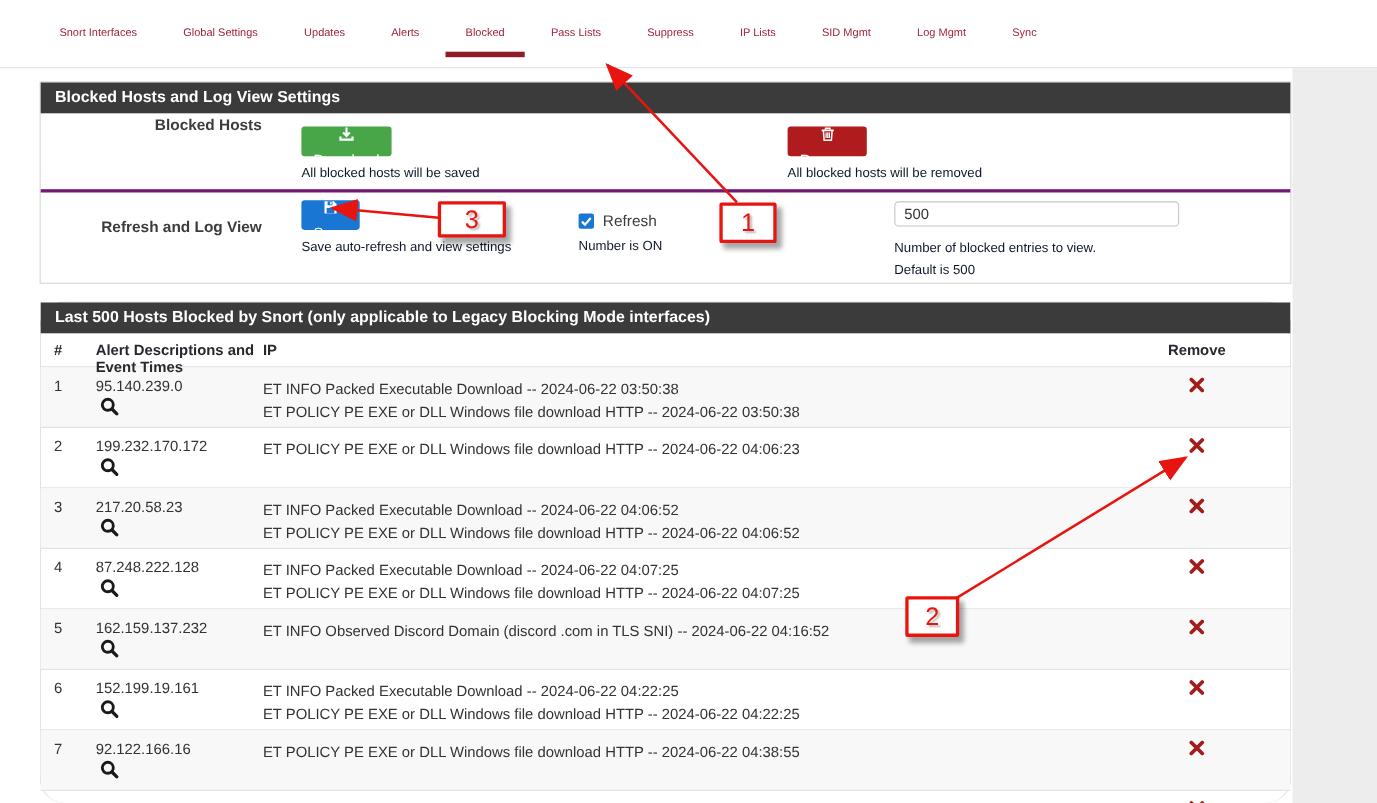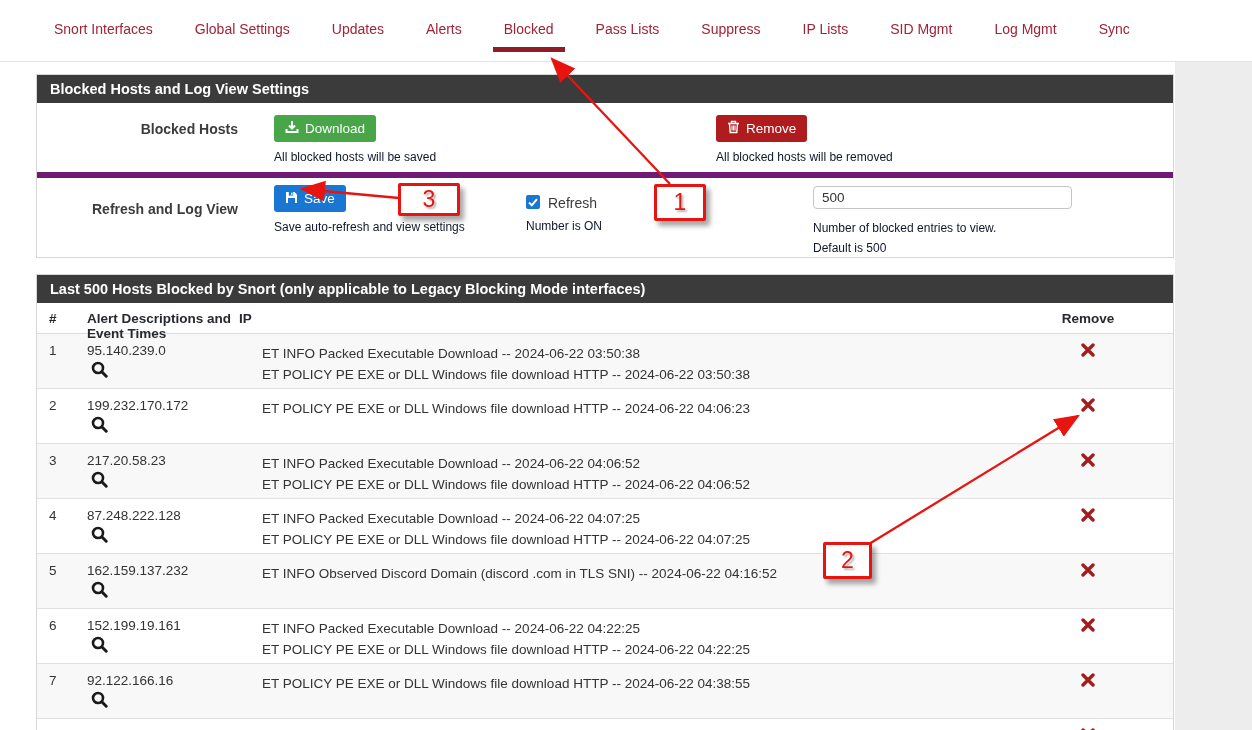--- a/index.html
+++ b/index.html
@@ -4,72 +4,72 @@
 <style>
   * { box-sizing: border-box; margin: 0; padding: 0; }
   html,body { width:1252px; height:730px; overflow:hidden; background:#fff;
               font-family:"Liberation Sans", sans-serif; color:#333; }
   #app { position:relative; width:1252px; height:730px; overflow:hidden; }
 
   
   .topbar { height:62px; background:#fff; border-bottom:1px solid #e4e4e4;
             display:flex; align-items:flex-start; padding:20px 0 0 54px; gap:42px; }
   .tab { position:relative; height:42px; cursor:pointer; }
-  .tab-label { font-size:14px; color:var(--tab_red); white-space:nowrap; }
+  .tab-label { font-size:10px; color:var(--tab_red); white-space:nowrap; }
   .tab-underline { display:none; position:absolute; left:50%; transform:translateX(-50%);
                    top:27px; width:72px; height:5px; background:var(--underline_red); }
   .tab.active .tab-underline { display:block; }
 
   
   .panel { position:absolute; left:36px; width:1138px; background:#fff;
            border:1px solid #d6d6d6; }
   .panel-title { background:var(--header_bg); color:#fff; font-weight:bold;
                  font-size:14.5px; height:28px; line-height:28px; padding-left:13px; }
 
   #settings-panel { top:74px; }
   .form-row { display:grid; }
   .form-row.r1 { grid-template-columns:201px 478px 1fr; height:69px; }
   .form-row.r2 { grid-template-columns:201px 288px 287px 1fr; height:85px;
-                 border-top:6px solid #701a75; }
+                 border-top:3px solid #701a75; }
   .form-label { text-align:right; font-weight:bold; font-size:14px; color:#3c3c3c;
-                padding-top:18px; }
+                padding-top:2px; }
   .form-row.r2 .form-label { padding-top:23px; }
   .fcell { padding-top:12px; }
   .help { color:#0f172a; font-size:12px; margin-top:8px; }
 
   .btn { display:inline-flex; align-items:center; gap:6px; border:none; cursor:pointer;
          color:#fff; font-size:13.5px; font-family:inherit; border-radius:3px;
-         height:27px; padding:0 11px; }
+         height:27px; padding:0 11px;flex-direction:column; }
   .btn-green { background:var(--green_btn); }
   .btn-red   { background:var(--red_btn); }
   .btn-blue  { background:var(--blue_btn); }
   .fcell.save { padding-top:7px; }
 
-  .chk-wrap { display:flex; align-items:flex-start; gap:8px; padding-top:17px; }
+  .chk-wrap { display:flex; align-items:flex-end; gap:8px; padding-top:17px; }
   .checkbox { width:14px; height:14px; background:var(--blue_btn); border-radius:2px;
               display:inline-flex; align-items:center; justify-content:center; cursor:pointer; }
   .chk-label { font-size:14px; color:#3c3c3c; }
   .entries-cell { padding-top:8px; }
   .entries-cell input { width:259px; height:23px; border:1px solid #c5c5c5; border-radius:4px;
                         font-size:13.5px; color:#333; padding:0 8px; font-family:inherit; }
   .entries-cell .help { margin-top:9px; line-height:20px; }
 
   
-  #table-panel { top:274px; height:456px; border-bottom:none; }
+  #table-panel { top:274px; height:456px; border-bottom:none;border-radius:23px; }
   .thead, .trow { display:grid; grid-template-columns:38px 152px 774px 150px;
                   padding-left:12px; }
   .thead { height:31px; border-bottom:1px solid #dcdcdc; }
   .thead > div { font-weight:bold; font-size:13.5px; color:#26292e; padding-top:8px; }
   .thead .h-remove { text-align:center; }
   .trow { min-height:55px; border-bottom:1px solid #e2e2e2; font-size:13.5px; }
   .trow:nth-child(odd) { background:#f8f8f8; }
   .cell-num { padding-top:9px; }
   .cell-ip  { padding-top:9px; }
   .cell-ip .mag { display:inline-block; margin-top:3px; margin-left:4px; cursor:pointer; }
-  .cell-desc { padding-top:9px; line-height:21px;margin-left:23px; }
+  .cell-desc { padding-top:9px; line-height:21px; }
   .cell-remove { text-align:center; padding-top:9px; }
   .xmark { cursor:pointer; display:inline-block; }
 
   
   .right-gutter { position:absolute; left:1175px; top:62px; width:77px; height:668px;
                   background:#ededed; }
 
   
   .anno-svg { position:absolute; left:0; top:0; z-index:49; pointer-events:none; }
   .anno-box { position:absolute; z-index:51; background:#fff; border:3px solid var(--anno_red);

